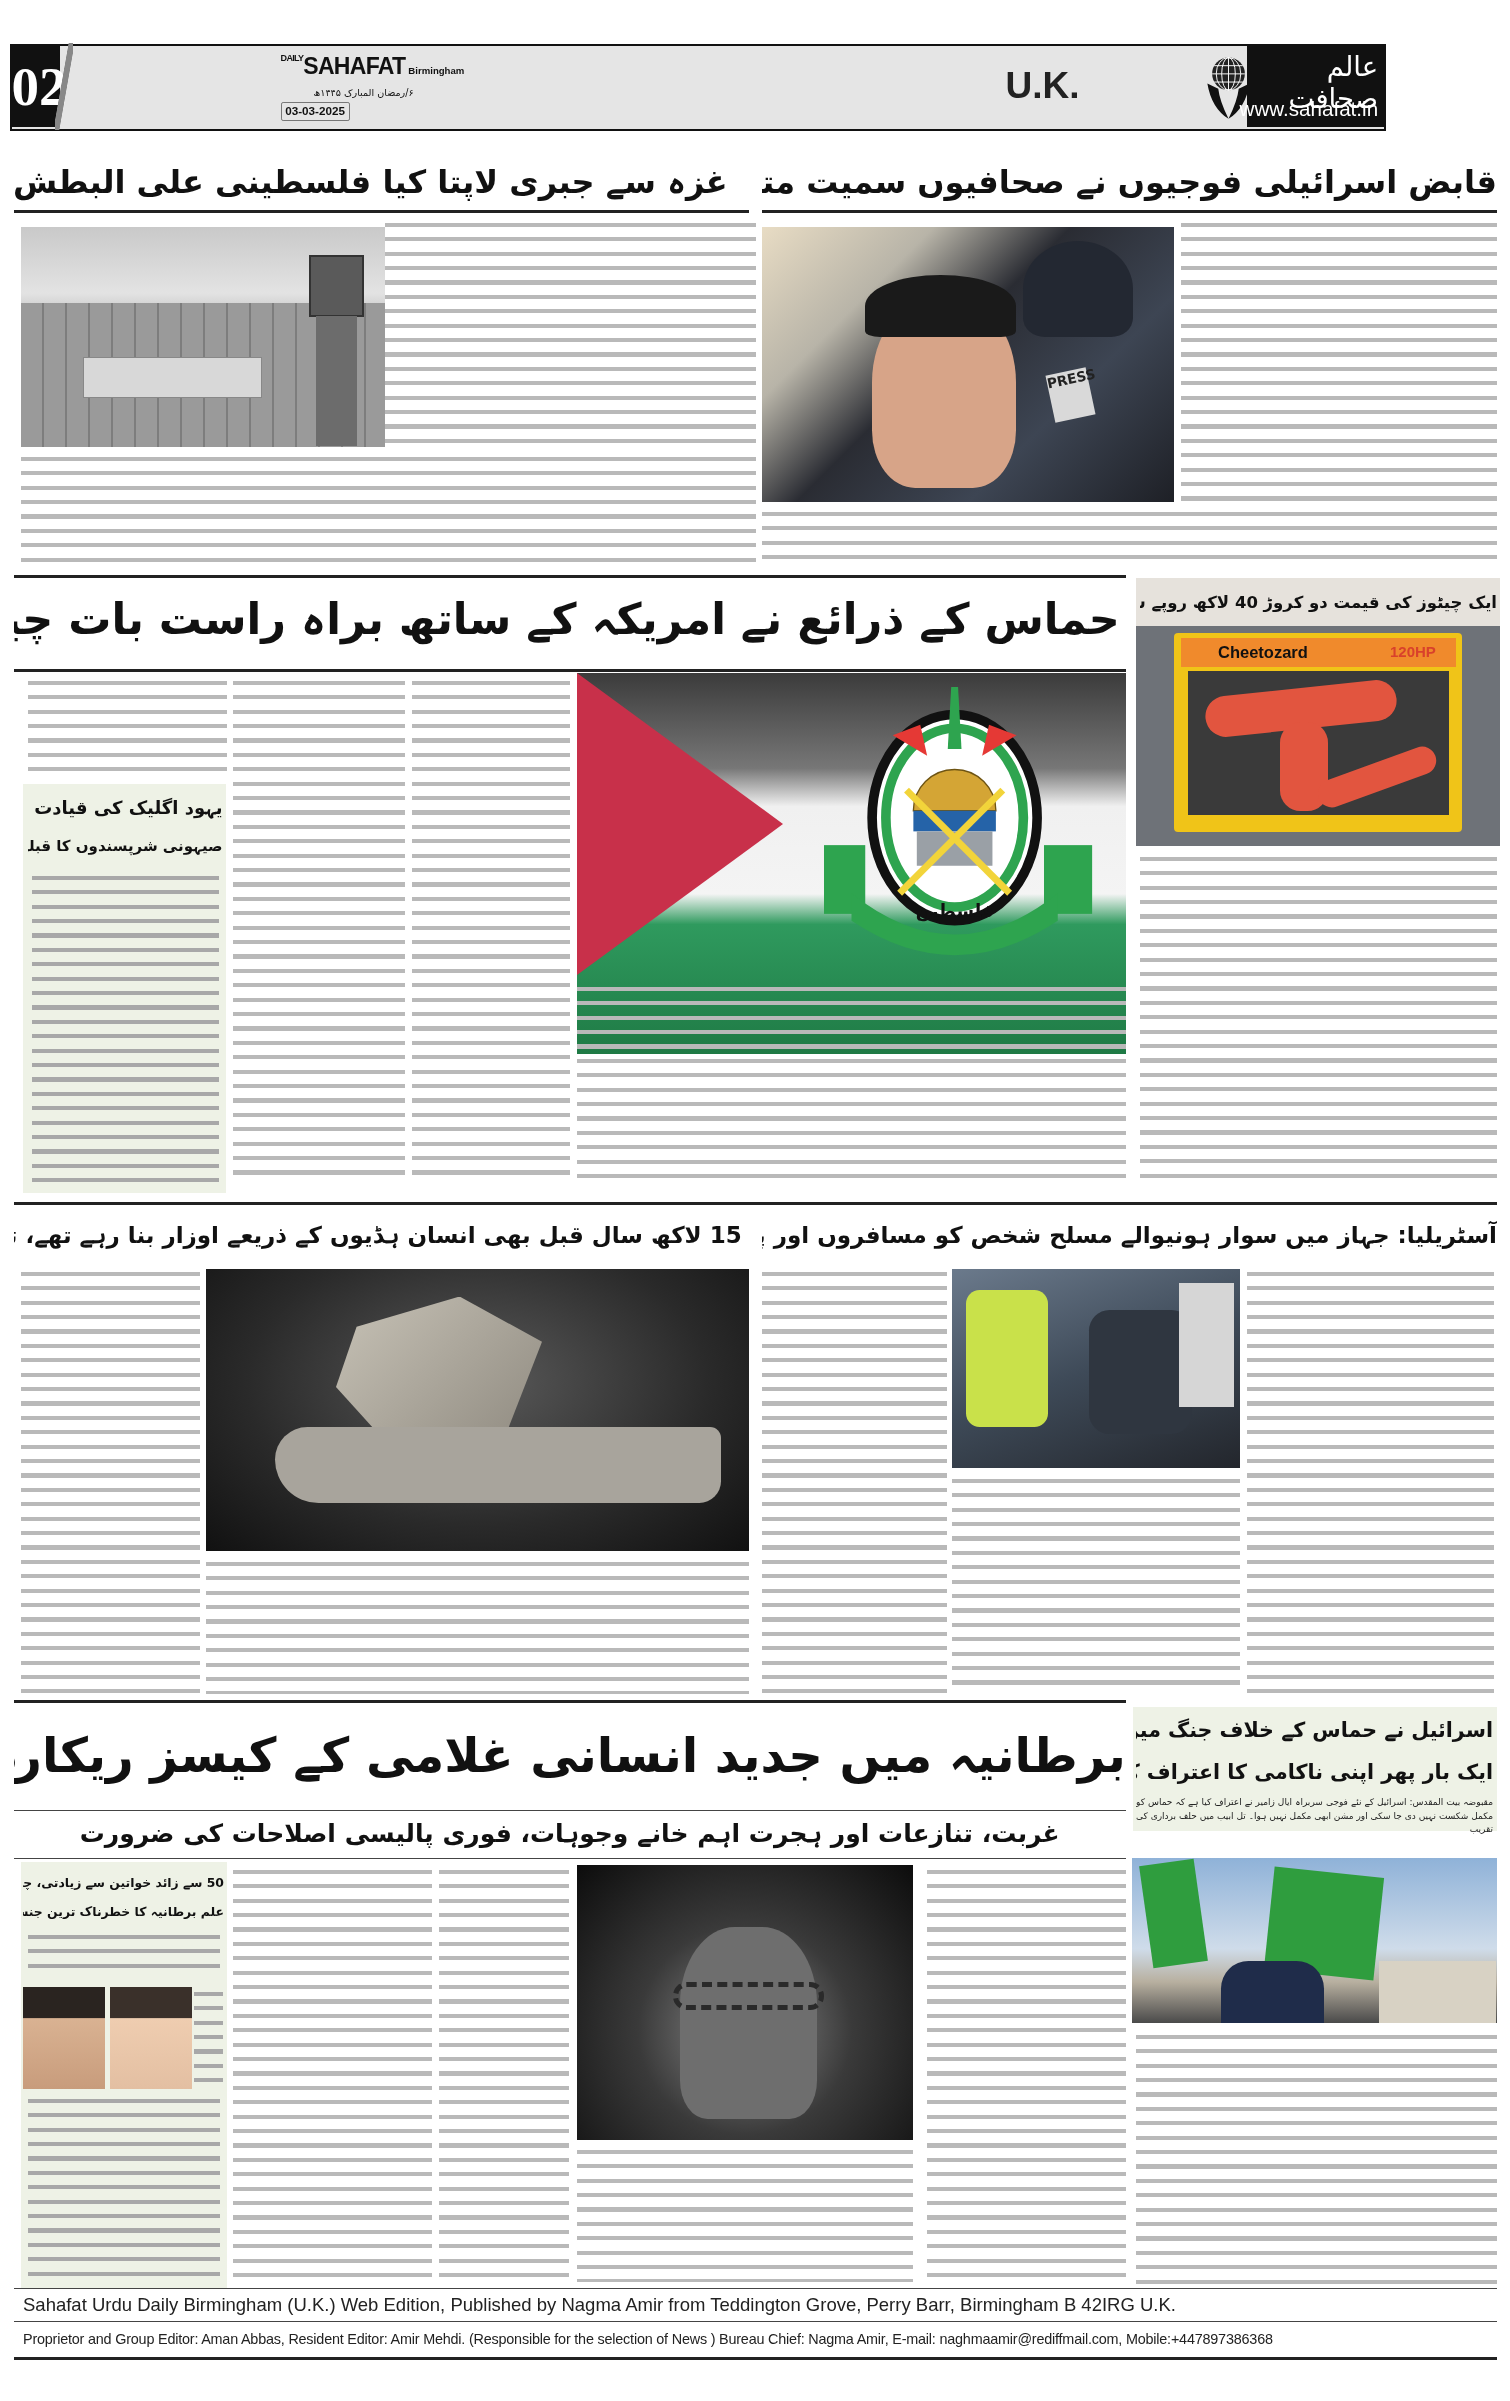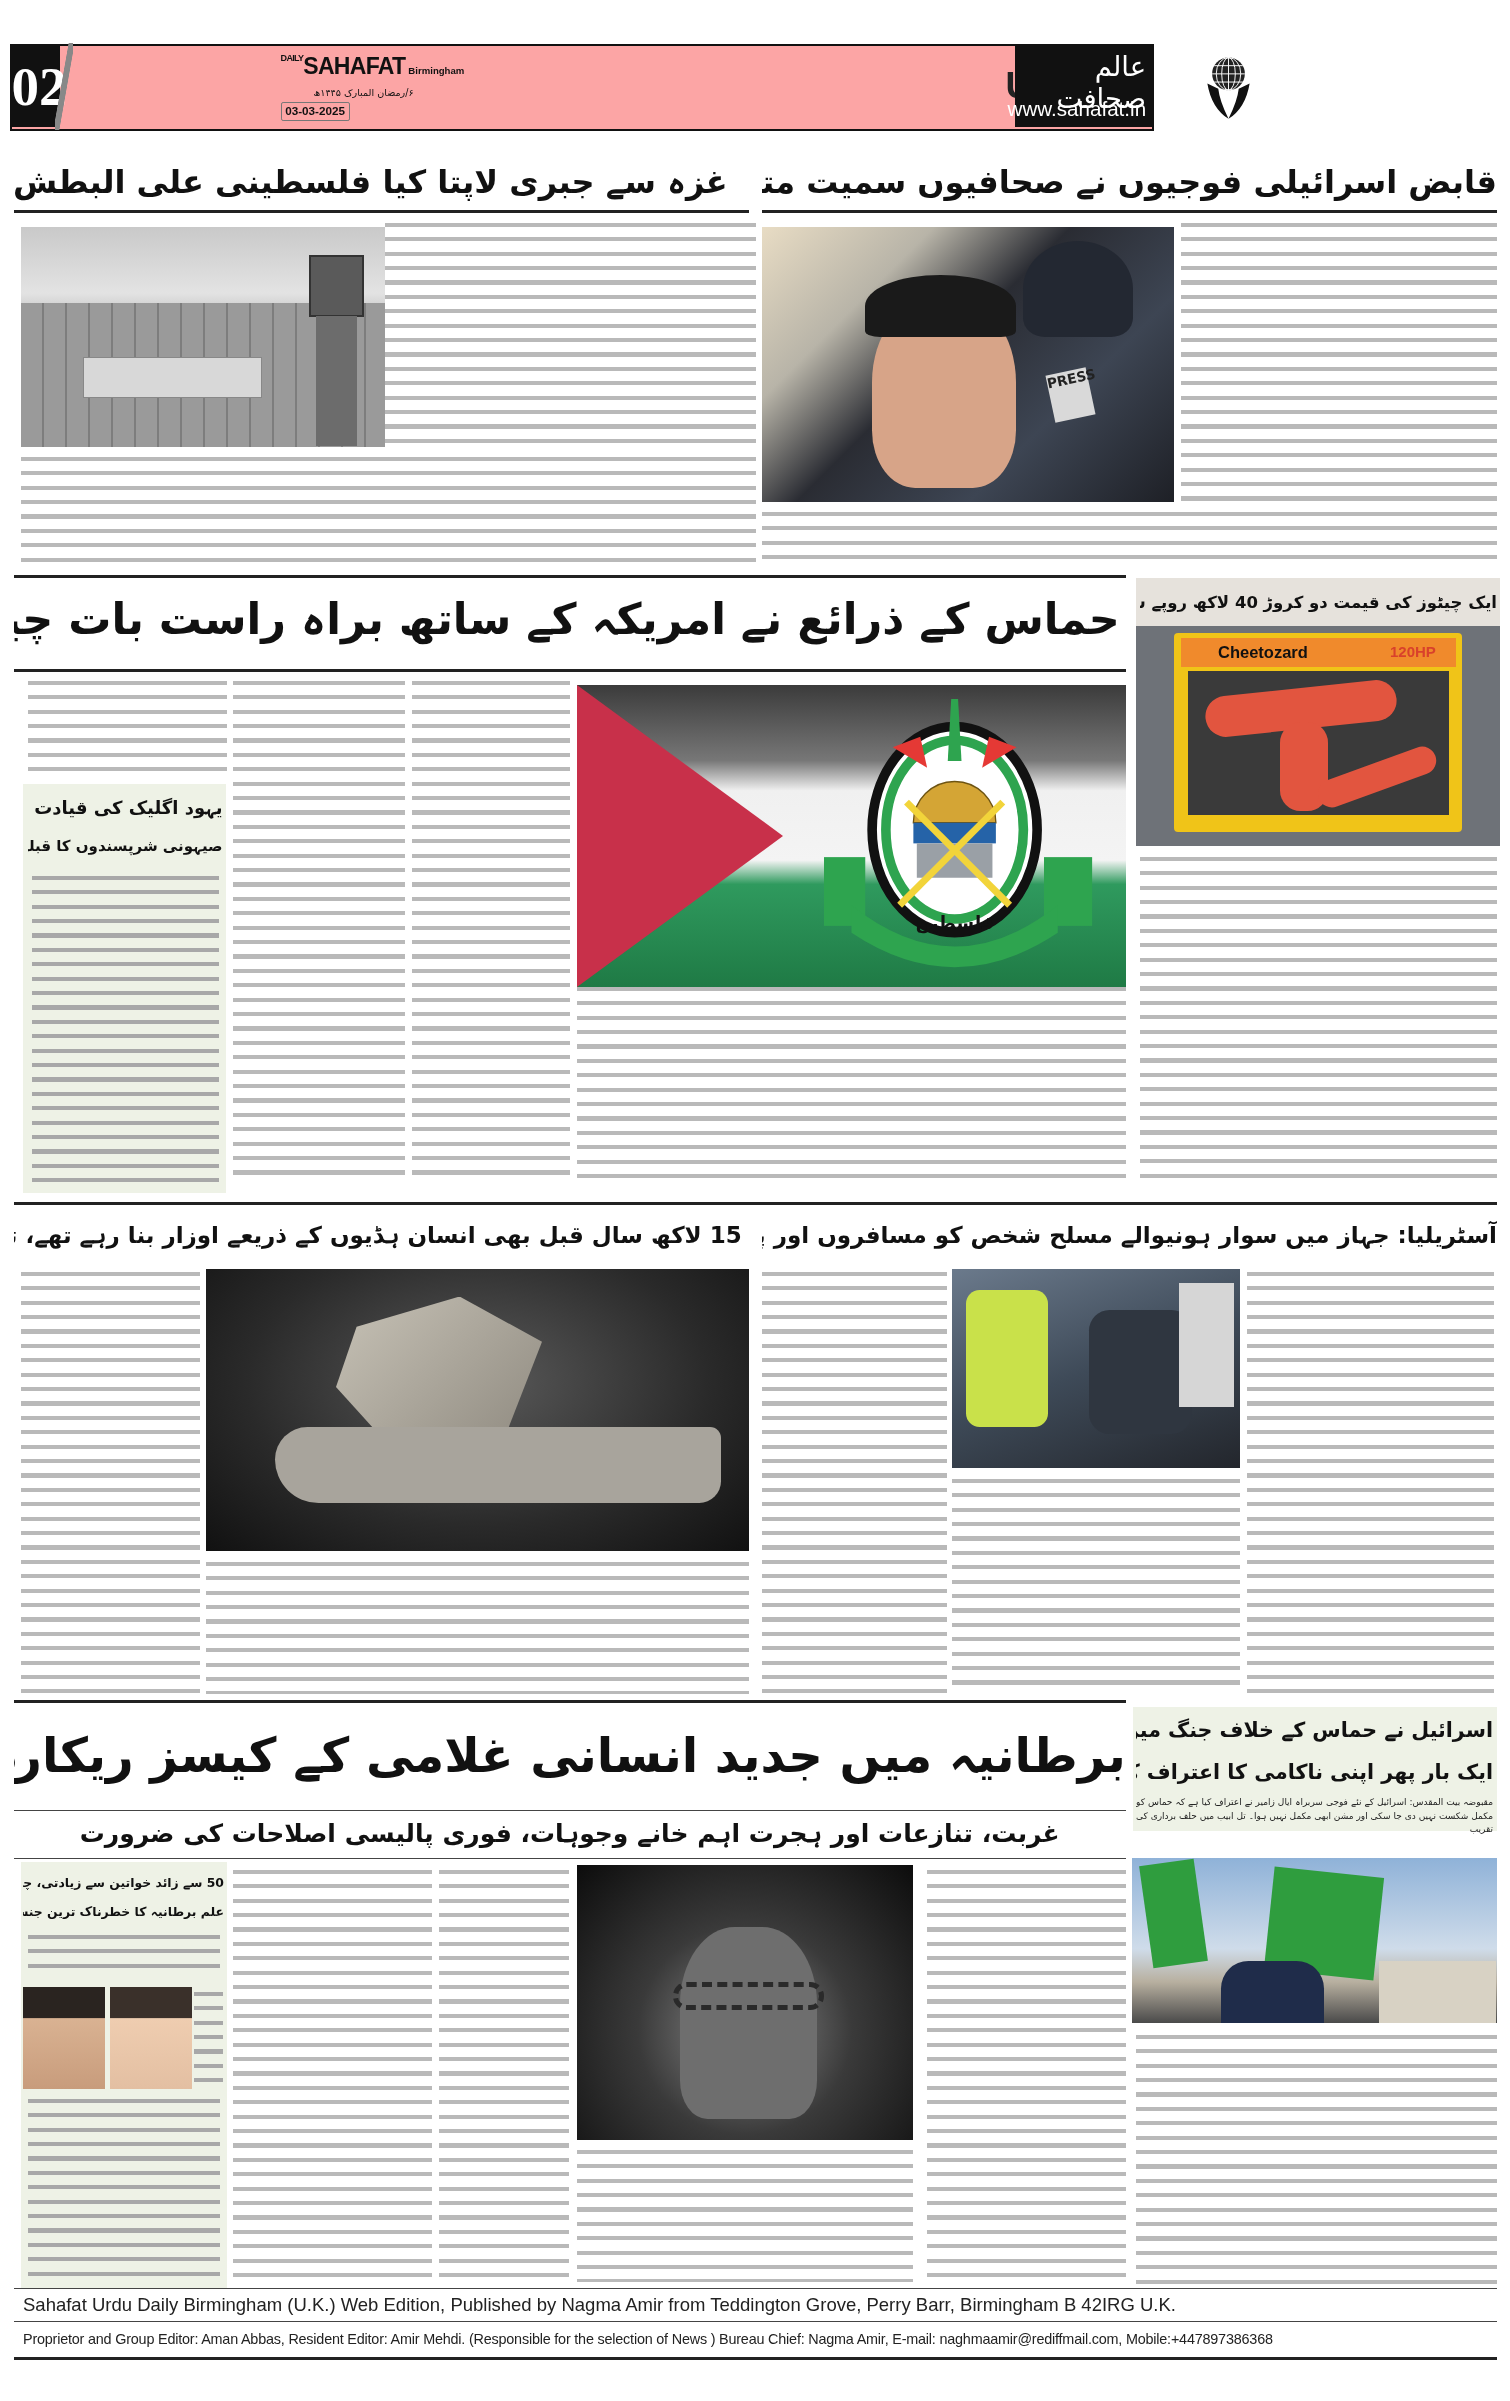--- a/index.html
+++ b/index.html
@@ -1,21 +1,21 @@
 <!DOCTYPE html>
 <html style="font-size:11px"><head>
 <meta charset="utf-8">
 <style>
   * { box-sizing: border-box; margin: 0; padding: 0; }
   html, body { width: 1511px; height: 2401px; background: #ffffff; overflow: hidden; }
   body { position: relative; font-family: "DejaVu Sans", sans-serif; color: #111; }
 
   
-  .masthead { position: absolute; left: 9.6px; top: 44px; width: 1144px; height: 87px;
-    border: 2.7px solid #111; background: #fca5a5; }
+  .masthead { position: absolute; left: 9.6px; top: 44px; width: 1376px; height: 87px;
+    border: 2.7px solid #111; background: #e5e5e5; }
   .page-num { position: absolute; left: 0; top: 0; width: 48px; height: 81px; background: #111;
     color: #fff; font-family: "Liberation Serif", serif; font-weight: bold; font-size: 55px;
     line-height: 81px; text-align: center; }
   .page-num-slash { position: absolute; left: 43px; top: -2.7px; width: 18px; height: 87px;
     background: linear-gradient(100deg, transparent 40%, #888 42%, #888 58%, transparent 60%); }
   .urdu-logo { position: absolute; left: 65px; top: 5.5px; font-family: "DejaVu Sans", sans-serif;
     font-size: 58px; font-weight: bold; direction: rtl; line-height: 69px; color: #111; }
   .daily-brand { position: absolute; left: 269px; top: 6.9px; font-family: "Liberation Sans", sans-serif; text-align: right; }
   .daily-brand .d { font-size: 9px; font-weight: bold; letter-spacing: -0.7px; vertical-align: top; }
   .daily-brand .s { font-size: 23px; font-weight: bold; letter-spacing: -0.7px; }
@@ -108,21 +108,21 @@
   <div style="position:absolute; left:288px; top:144px; width:41px; height:48px; background:#d9d9d9; color:#222; font-weight:bold; font-size:13.7px; transform:rotate(-12deg);">PRESS</div>
 </div>
 <div class="lines" style="left:1181px; top:218px; width:316px; height:288px;"></div>
 <div class="lines" style="left:762px; top:507px; width:735px; height:62px;"></div>
 
 <div class="rule" style="left:13.7px; top:575px; width:1112px;"></div>
 
 <div class="headline" style="left:13.7px; top:585px; width:1106px; height:69px; font-size:43px; line-height:69px;">حماس کے ذرائع نے امریکہ کے ساتھ براہ راست بات چیت کی تصدیق کردی</div>
 <div class="rule" style="left:13.7px; top:669px; width:1112px;"></div>
 
-<div class="photo" style="left:577px; top:673px; width:549px; height:302px; background:linear-gradient(180deg,#3b3b3b 0%,#777 25%,#f0f0f0 35%,#f4f4f4 58%,#2f9a5e 66%,#1f7a45 100%);margin-top:12px;">
+<div class="photo" style="left:577px; top:673px; width:549px; height:381px; background:linear-gradient(180deg,#3b3b3b 0%,#777 25%,#f0f0f0 35%,#f4f4f4 58%,#2f9a5e 66%,#1f7a45 100%);">
   <div style="position:absolute; left:0; top:0; width:0; height:0; border-top:151px solid transparent; border-bottom:151px solid transparent; border-left:206px solid #c8304a;"></div>
   <svg style="position:absolute; left:247px; top:13.7px;" width="275" height="275" viewBox="0 0 400 400">
     <ellipse cx="190" cy="190" rx="120" ry="150" fill="#fff" stroke="#111" stroke-width="14"></ellipse>
     <ellipse cx="190" cy="190" rx="100" ry="130" fill="none" stroke="#2ea44f" stroke-width="14"></ellipse>
     <path d="M100 70 L140 55 L150 100 Z" fill="#e53935"></path>
     <path d="M280 70 L240 55 L230 100 Z" fill="#e53935"></path>
     <path d="M185 0 L195 0 L200 90 L180 90 Z" fill="#2ea44f"></path>
     <path d="M130 180 A60 60 0 0 1 250 180 Z" fill="#d4a535" stroke="#6e5412" stroke-width="2"></path>
     <rect x="130" y="180" width="120" height="30" fill="#2563a8"></rect>
     <rect x="135" y="210" width="110" height="50" fill="#9aa0a6"></rect>

